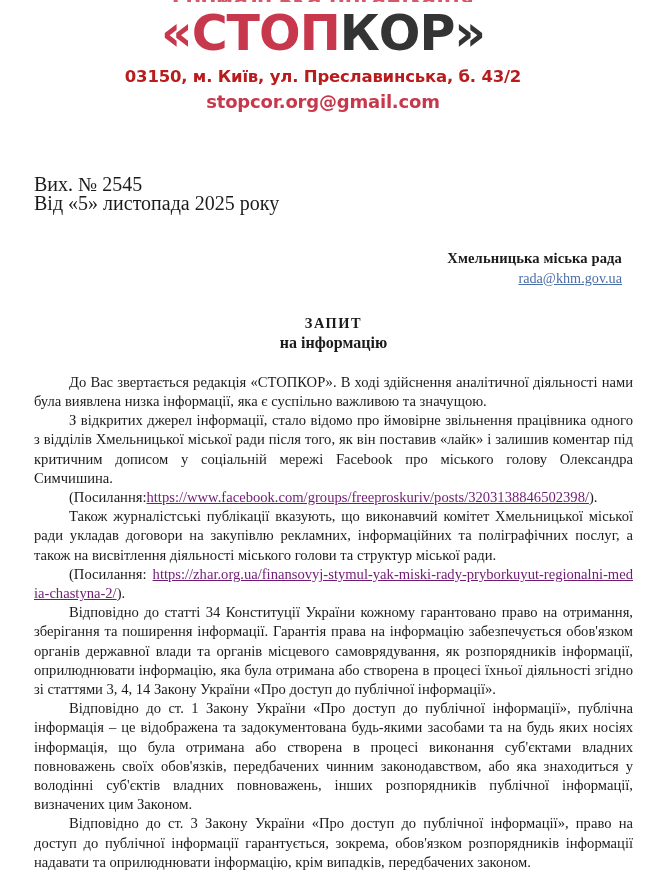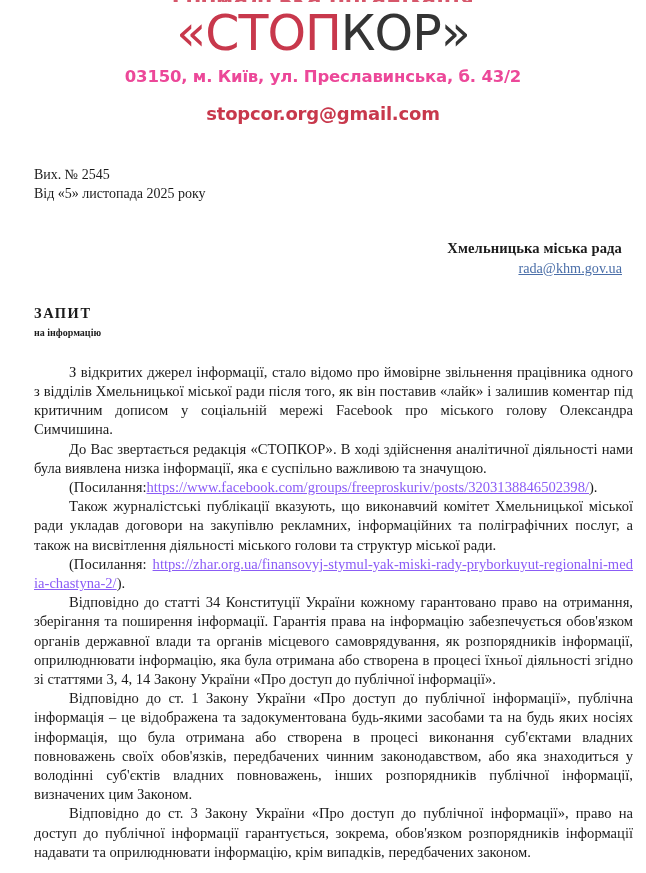--- a/index.html
+++ b/index.html
@@ -32,61 +32,61 @@
     color: #d6566a;
     margin: 0;
     line-height: 18px;
     height: 11px;
     overflow: hidden;
     position: relative;
     top: -9px;
   }
   .lh-brand {
     font-family: "DejaVu Sans", "Liberation Sans", sans-serif;
-    font-weight: normal;
+    font-weight: bold;
     font-size: 49px;
     line-height: 54px;
     margin: 0;
     letter-spacing: -1px;
     white-space: nowrap;
     position: relative;
     top: -4px;
   }
   .lh-brand .red { color: #c8384c; }
   .lh-brand .dark { color: #343434; }
   .lh-address {
     font-family: "DejaVu Sans", "Liberation Sans", sans-serif;
     font-weight: bold;
     font-size: 16.5px;
-    color: #ec4899;
+    color: #b91c1c;
     margin: 0;
     line-height: 24px;
     letter-spacing: -0.2px;
   }
   .lh-email {
     font-family: "DejaVu Sans", "Liberation Sans", sans-serif;
     font-weight: bold;
     font-size: 18px;
     color: #c8384c;
-    margin: 12px;
+    margin: 0;
     line-height: 26px;
     letter-spacing: -0.2px;
     text-align: center;
   }
 
   
   .doc {
     padding: 0 13px 0 34px;
     font-size: 14.6px;
     line-height: 19.2px;
   }
 
   .refblock {
-    margin-top: 17px;
-    font-size: 14px;
+    margin-top: 27px;
+    font-size: 20px;
     line-height: 19.4px;
   }
   .refblock div { white-space: nowrap; }
 
   .recipient {
     margin-top: 34px;
     text-align: right;
     padding-right: 11px;
     line-height: 20px;
   }
@@ -95,44 +95,44 @@
     font-size: 14.6px;
     letter-spacing: 0.1px;
   }
   .recipient .rcp-mail {
     display: block;
     font-size: 14.2px;
   }
 
   .title-block {
     margin-top: 26px;
-    text-align: left;
+    text-align: center;
     font-weight: bold;
     line-height: 19px;
   }
   .title-block .t1 {
     letter-spacing: 1.6px;
     font-size: 14.4px;
   }
   .title-block .t2 {
-    font-size: 10px;
+    font-size: 16px;
   }
 
   .paras {
     margin-top: 21px;
   }
   p.para {
     margin: 0;
     text-align: justify;
     text-indent: 35px;
     hyphens: none;
   }
 
   a.link {
-    color: #8b5cf6;
+    color: #701a75;
     text-decoration: underline;
     word-break: break-all;
   }
   a.maillink {
     color: #4a6ea8;
     text-decoration: underline;
   }
 </style>
 </head>
 <body>
@@ -158,23 +158,23 @@
     <a class="rcp-mail maillink" href="#">rada@khm.gov.ua</a>
   </section>
 
   <section class="title-block">
     <div class="t1">ЗАПИТ</div>
     <div class="t2">на інформацію</div>
   </section>
 
   <section class="paras">
 
+    <p class="para">До Вас звертається  редакція «СТОПКОР». В ході  здійснення аналітичної діяльності нами була виявлена низка інформації, яка є суспільно важливою та значущою.</p>
+
     <p class="para">З відкритих джерел інформації, стало відомо про ймовірне звільнення працівника одного з відділів Хмельницької міської ради після того, як він поставив «лайк» і залишив коментар під критичним дописом у соціальній мережі Facebook про міського голову Олександра Симчишина.</p>
-
-    <p class="para">До Вас звертається  редакція «СТОПКОР». В ході  здійснення аналітичної діяльності нами була виявлена низка інформації, яка є суспільно важливою та значущою.</p>
 
     <p class="para"><span>(Посилання:</span><a class="link" href="#">https://www.facebook.com/groups/freeproskuriv/posts/3203138846502398/</a><span>).</span></p>
 
     <p class="para">Також журналістські публікації вказують, що виконавчий комітет Хмельницької міської ради укладав договори на закупівлю рекламних, інформаційних та поліграфічних послуг, а також на висвітлення діяльності міського голови та структур міської ради.</p>
 
     <p class="para"><span>(Посилання: </span><a class="link" href="#">https://zhar.org.ua/finansovyj-stymul-yak-miski-rady-pryborkuyut-regionalni-media-chastyna-2/</a><span>).</span></p>
 
     <p class="para">Відповідно до статті 34 Конституції України кожному гарантовано право на отримання, зберігання та поширення інформації. Гарантія права на інформацію забезпечується обов'язком органів державної влади та органів місцевого самоврядування, як розпорядників інформації, оприлюднювати інформацію, яка була отримана або створена в процесі їхньої діяльності згідно зі статтями 3, 4, 14 Закону України «Про доступ до публічної інформації».</p>
 
     <p class="para">Відповідно до ст. 1 Закону України «Про доступ до публічної інформації», публічна інформація – це відображена та задокументована будь-якими засобами та на будь яких носіях інформація, що була отримана або створена в процесі виконання суб'єктами владних повноважень своїх обов'язків, передбачених чинним законодавством, або яка знаходиться у володінні суб'єктів владних повноважень, інших розпорядників публічної інформації, визначених цим Законом.</p>

